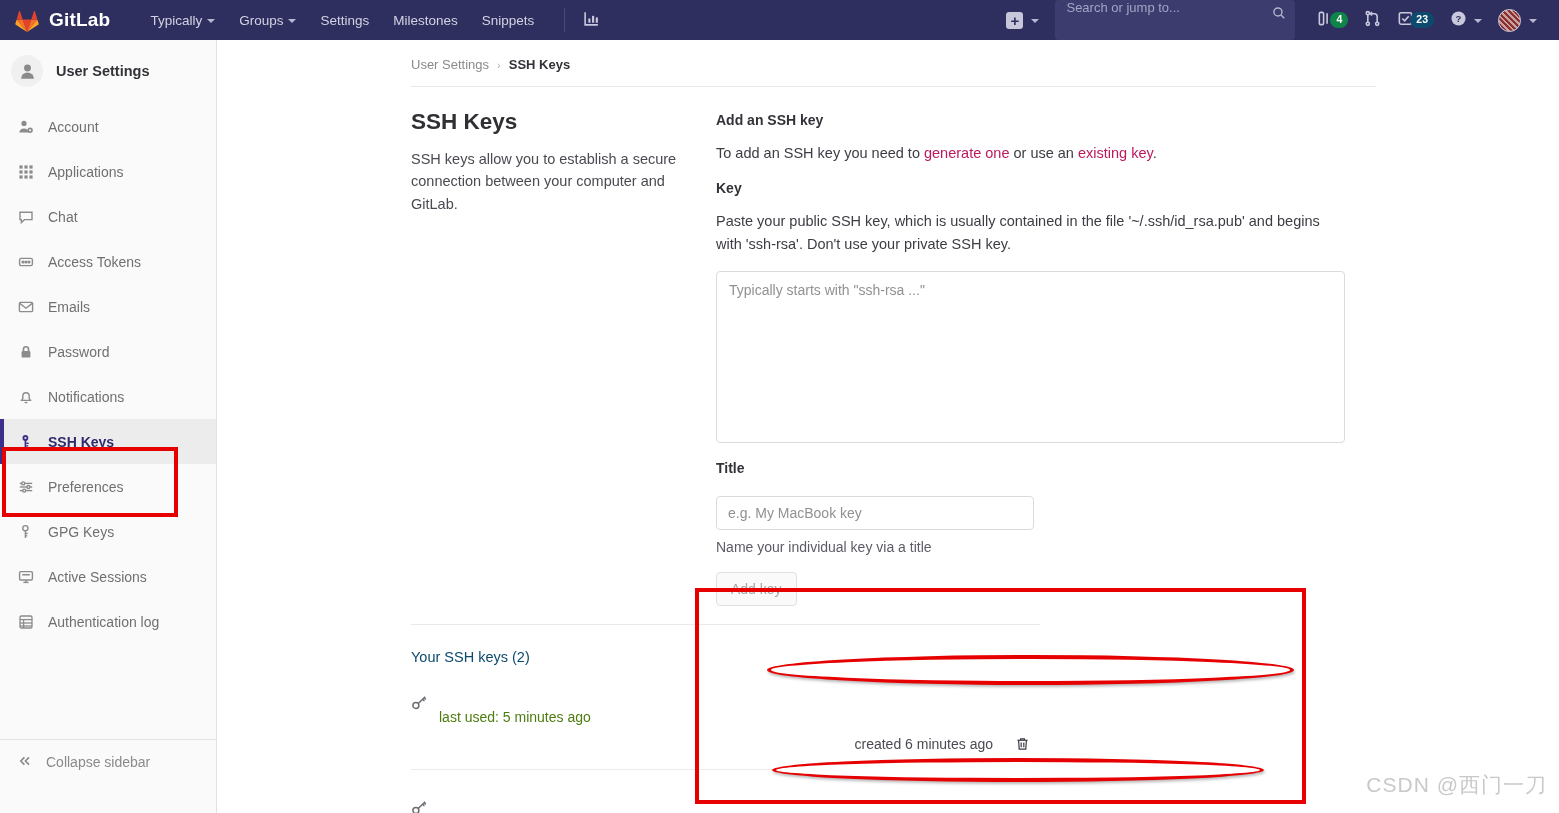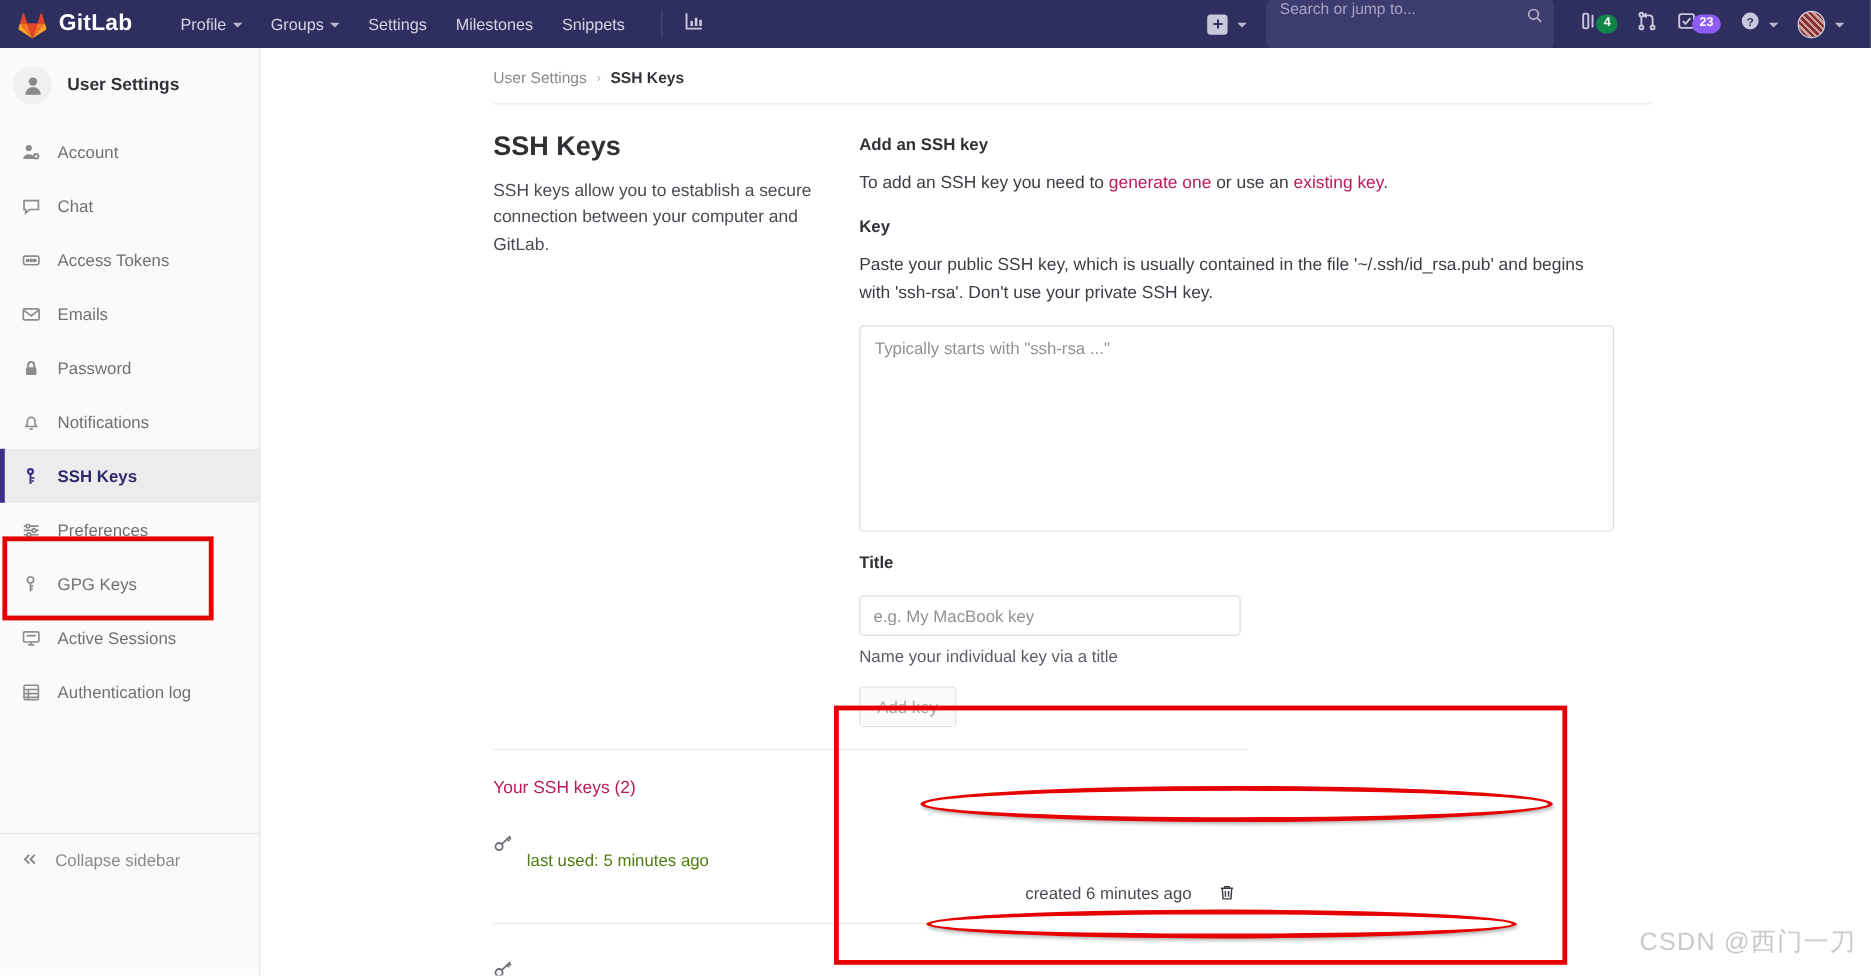--- a/index.html
+++ b/index.html
@@ -75,21 +75,21 @@
     position: absolute; right: 9px; top: 6px;
     color: #b4b3ce; pointer-events: none;
   }
   .badge-wrap { position: relative; display: flex; align-items: center; }
   .count-badge {
     font-size: 10.5px; font-weight: 700; color: #fff;
     border-radius: 9px; padding: 1px 6px 2px;
     margin-left: -4px; line-height: 1.25;
   }
   .badge-green { background: #108548; }
-  .badge-blue  { background: #8b5cf6; }
+  .badge-blue  { background: #0c4a6e; }
   .avatar-ring {
     width: 23px; height: 23px; border-radius: 50%;
     background:
       repeating-linear-gradient(45deg,#8b2f2f 0 2px,#c6a0a0 2px 4px),
       #7d2626;
     border: 1.5px solid #cfcfe2;
     overflow: hidden;
   }
 
   
@@ -197,21 +197,21 @@
     font-family: "Liberation Sans", sans-serif;
     padding: 8px 14px; cursor: default;
   }
 
   
   .keys-panel {
     margin: 0 0 0 193px; width: 629px;
     padding-top: 18px;
   }
   .keys-rule { border-top: 1px solid #e9e9e9; }
-  .keys-head { font-size: 14.5px; color: #be185d; margin: 24px 0 0; }
+  .keys-head { font-size: 14.5px; color: #0c4a6e; margin: 24px 0 0; }
   .key-row { display: flex; align-items: flex-start; padding: 21px 0 0; position: relative; }
   .key-ico {
     width: 22px; flex-shrink: 0; color: #6b6b73;
     display: flex; align-items: flex-start; padding-top: 8px;
   }
   .key-info { flex: 1; padding-left: 6px; }
   .key-name {
     font-size: 14.5px; color: #1068bf;
     height: 19px; overflow: hidden; cursor: pointer;
   }
@@ -257,21 +257,21 @@
         <path d="M13 24 L17.3 11.4 h6 Z" fill="#fc6d26"></path>
         <path d="M23.3 11.4 l1.3 4.2 a1.1 1.1 0 01-.4 1.2 L13 24 Z" fill="#fca326"></path>
         <path d="M23.3 11.4 H17.3 L19.9 3.3 a.6.6 0 011.1 0 Z" fill="#e24329"></path>
       </svg>
     </span>
     <span class="nav-brand">GitLab</span>
   </div>
 
   <div class="nav-links">
     <div class="nav-link">
-      <span>Profile</span>
+      <span>Typically</span>
       <i class="caret-d"></i>
     </div>
     <div class="nav-link">
       <span>Groups</span>
       <i class="caret-d"></i>
     </div>
     <div class="nav-link">Settings</div>
     <div class="nav-link">Milestones</div>
     <div class="nav-link">Snippets</div>
     <div class="nav-divider"></div>
@@ -372,20 +372,36 @@
         <svg width="16" height="16" viewBox="0 0 16 16" fill="currentColor">
           <circle cx="6" cy="4.4" r="2.6"></circle>
           <path d="M1.2 13.4 a4.9 4.9 0 019.6 0 Z"></path>
           <circle cx="12.1" cy="11.3" r="2.7"></circle>
           <circle cx="12.1" cy="11.3" r="1" fill="#fafafa"></circle>
         </svg>
       </span>
       <span>Account</span>
     </div>
 
+    <div class="side-item">
+      <span class="s-ico">
+        <svg width="16" height="16" viewBox="0 0 16 16" fill="currentColor">
+          <rect x="1.4" y="1.4" width="3.2" height="3.2"></rect>
+            <rect x="6.4" y="1.4" width="3.2" height="3.2"></rect>
+            <rect x="11.4" y="1.4" width="3.2" height="3.2"></rect>
+          <rect x="1.4" y="6.4" width="3.2" height="3.2"></rect>
+            <rect x="6.4" y="6.4" width="3.2" height="3.2"></rect>
+            <rect x="11.4" y="6.4" width="3.2" height="3.2"></rect>
+          <rect x="1.4" y="11.4" width="3.2" height="3.2"></rect>
+            <rect x="6.4" y="11.4" width="3.2" height="3.2"></rect>
+            <rect x="11.4" y="11.4" width="3.2" height="3.2"></rect>
+        </svg>
+      </span>
+      <span>Applications</span>
+    </div>
 
     <div class="side-item">
       <span class="s-ico">
         <svg width="16" height="16" viewBox="0 0 16 16" fill="none" stroke="currentColor" stroke-width="1.4">
           <path d="M2 3.2 h12 v7.4 H6.6 L3.4 13.6 v-3 H2 Z"></path>
         </svg>
       </span>
       <span>Chat</span>
     </div>
 

